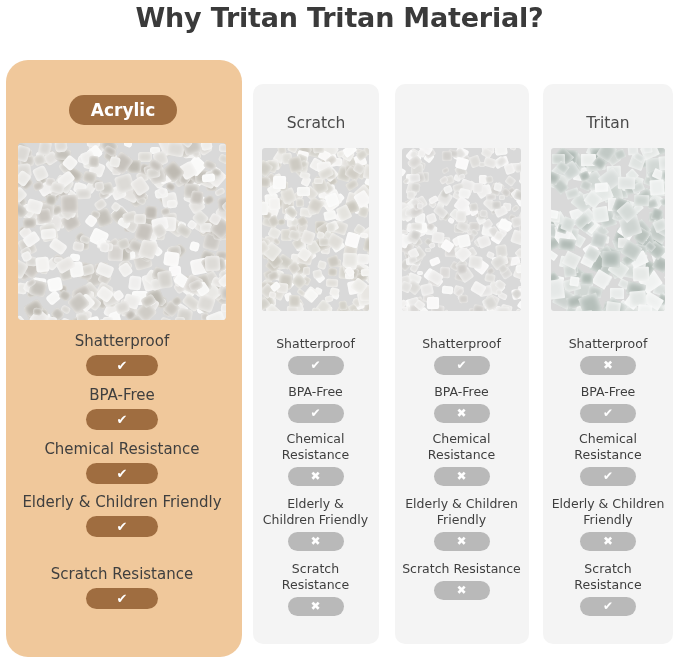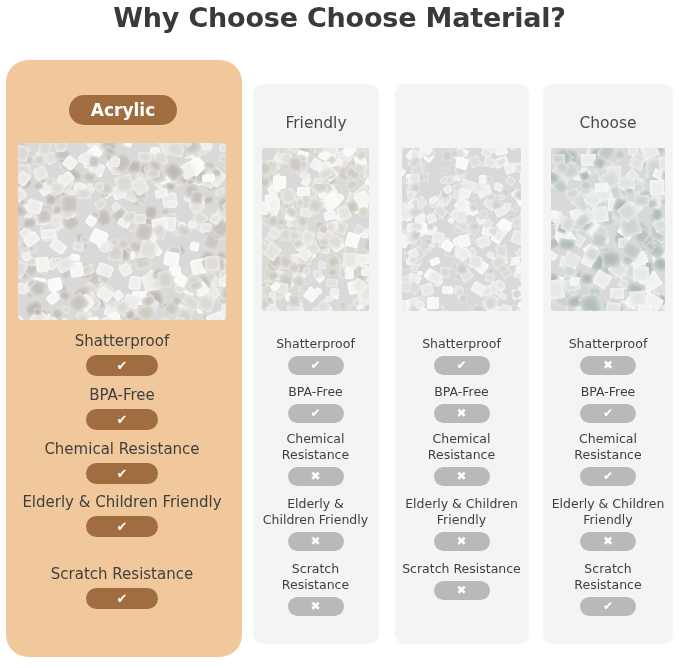--- a/index.html
+++ b/index.html
@@ -143,30 +143,30 @@
   .fm-col { left: 18px; width: 208px; }
   .fa-col { left: 262px; width: 107px; }
   .fp-col { left: 400px; width: 123px; }
   .fg-col { left: 549px; width: 118px; }
 </style>
 </head>
 <body>
 
 <div id="page">
 
-  <div class="title">Why Choose Choose Material?</div>
+  <div class="title">Why Tritan Tritan Material?</div>
 
   <div class="col col-highlight"></div>
   <div class="col col-plain col-acrylic"></div>
   <div class="col col-plain col-pc"></div>
   <div class="col col-plain col-glass"></div>
 
   <div class="pill">Acrylic</div>
-  <div class="col-title ct-acrylic">Friendly</div>
-  <div class="col-title ct-glass">Choose</div>
+  <div class="col-title ct-acrylic">Scratch</div>
+  <div class="col-title ct-glass">Tritan</div>
 
   <div class="photo photo-main">
     <div class="pellets" id="pel-tritan">
         <span style="left: 42.9033px; top: 37.4614px; width: 11.7041px; height: 10.4805px; background: rgb(194, 191, 184); border-radius: 3px; transform: rotate(-32deg); box-shadow: rgba(255, 255, 255, 0.85) 0px 0px 3.9px inset;"></span>
         <span style="left: 154.146px; top: 26.9222px; width: 10.2057px; height: 8.44671px; background: rgb(209, 207, 201); border-radius: 3px; transform: rotate(20deg); box-shadow: rgba(255, 255, 255, 0.85) 0px 0px 3.4px inset;"></span>
         <span style="left: 167.226px; top: 33.7835px; width: 14.624px; height: 12.669px; background: rgb(244, 243, 242); border-radius: 3px; transform: rotate(-39deg); box-shadow: rgba(255, 255, 255, 0.85) 0px 0px 4.9px inset;"></span>
         <span style="left: 151.477px; top: 124.589px; width: 9.95899px; height: 6.7535px; background: rgb(197, 193, 187); border-radius: 3px; transform: rotate(1deg); box-shadow: rgba(255, 255, 255, 0.85) 0px 0px 3.3px inset;"></span>
         <span style="left: 182.832px; top: 170.016px; width: 8.21061px; height: 7.63393px; background: rgb(210, 207, 202); border-radius: 3px; transform: rotate(-10deg); box-shadow: rgba(255, 255, 255, 0.85) 0px 0px 2.7px inset;"></span>
         <span style="left: 116.714px; top: 48.5549px; width: 12.3789px; height: 9.75308px; background: rgb(243, 242, 241); border-radius: 3px; transform: rotate(-41deg); box-shadow: rgba(255, 255, 255, 0.85) 0px 0px 4.1px inset;"></span>
         <span style="left: 21.0384px; top: 5.93038px; width: 16.4639px; height: 15.1326px; background: rgb(194, 191, 184); border-radius: 3px; transform: rotate(27deg); box-shadow: rgba(255, 255, 255, 0.85) 0px 0px 5.5px inset;"></span>

